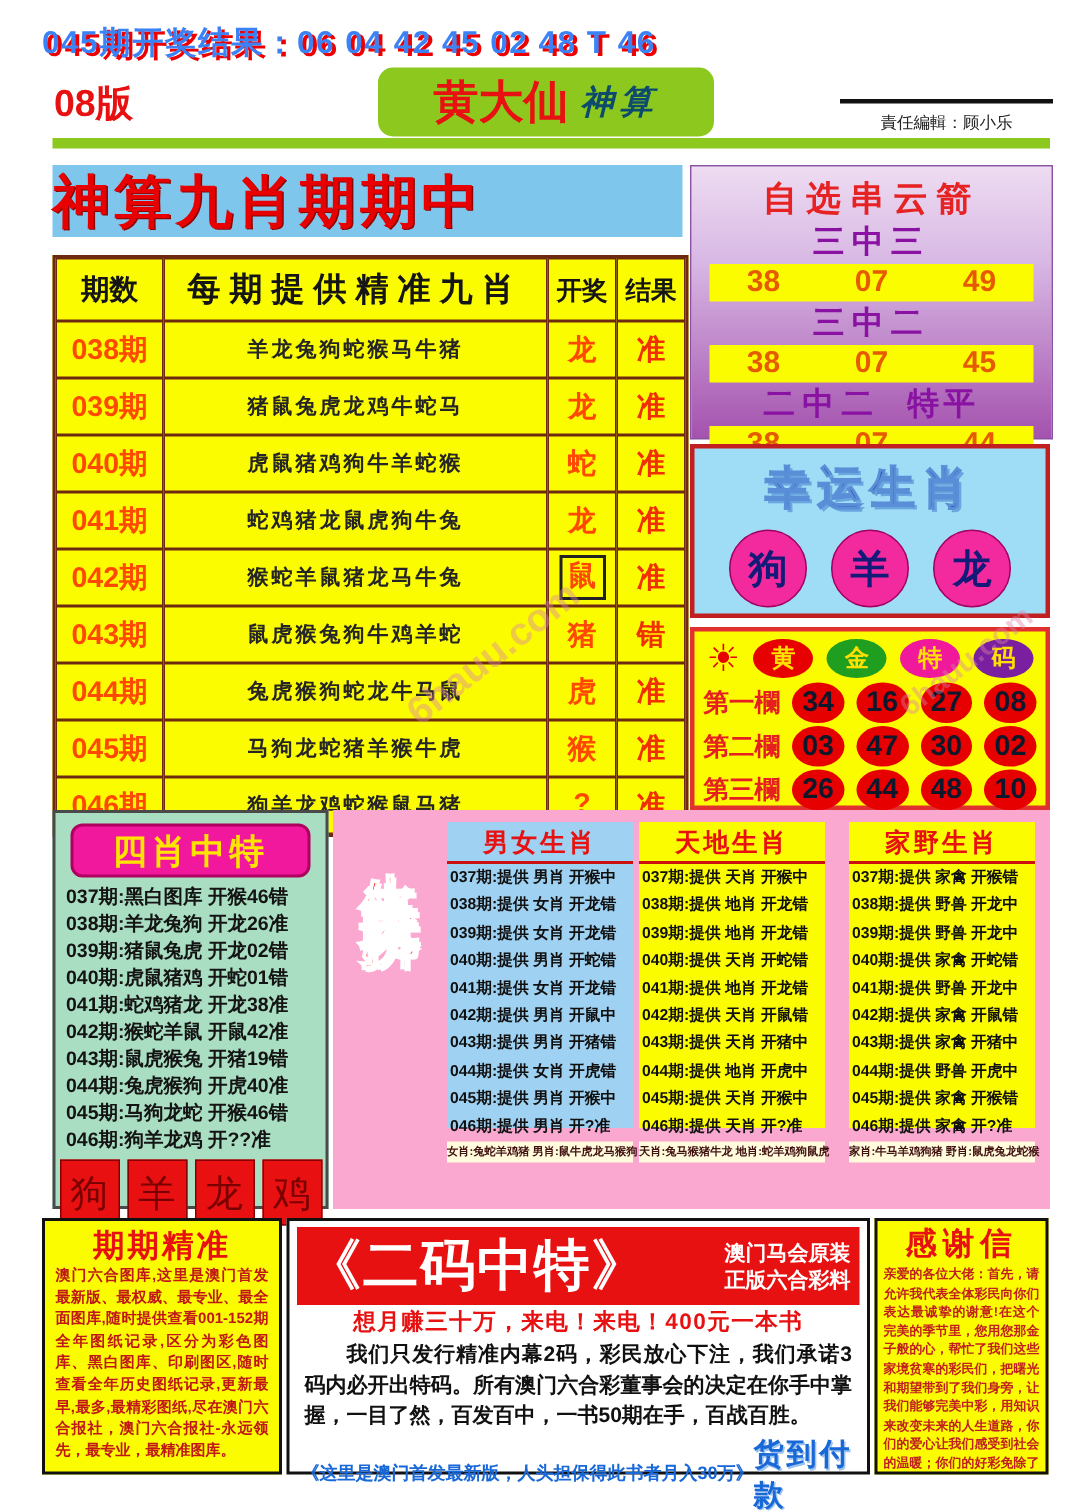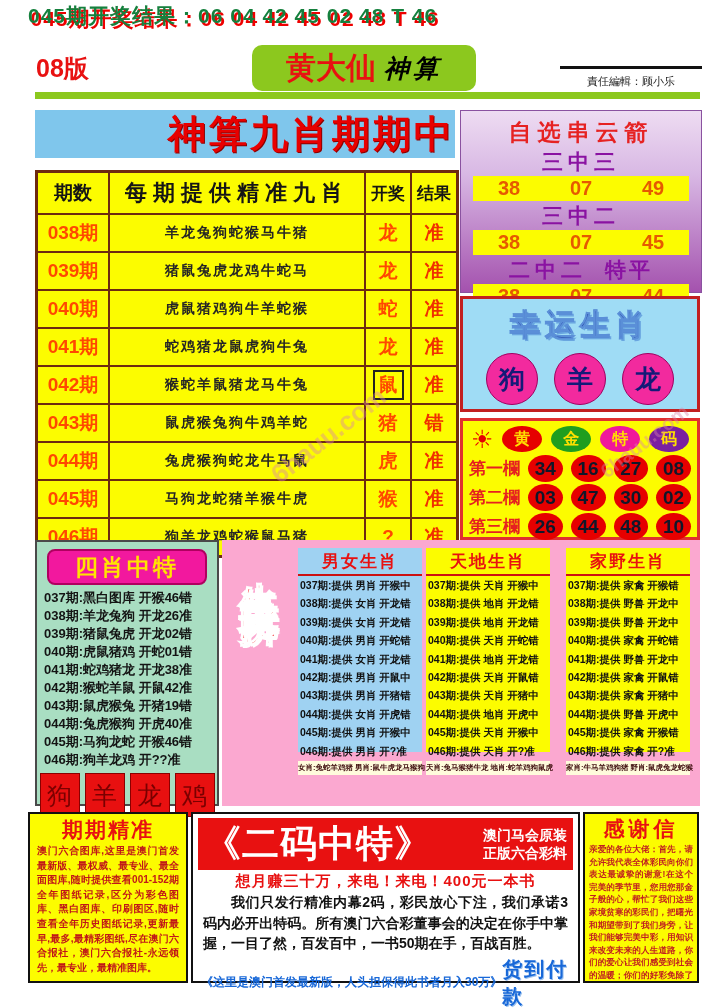--- a/index.html
+++ b/index.html
@@ -1,35 +1,35 @@
 <!DOCTYPE html>
 <html><head>
 <meta charset="utf-8">
 <style>
   html,body{margin:0;padding:0;background:#ffffff;}
   .page{position:relative;width:726px;height:1008px;background:#ffffff;overflow:hidden;
         font-family:"Liberation Sans","DejaVu Sans",sans-serif;}
   .abs{position:absolute;}
 
   
-  .result-line{left:28px;top:2px;font-size:21px;font-weight:900;color:#15803d;
+  .result-line{left:28px;top:14px;font-size:21px;font-weight:900;color:#3b82f6;
     letter-spacing:1px;text-shadow:2.5px 2.5px 0 #ee0000;white-space:nowrap;}
   .edition{left:36px;top:52px;font-size:25px;font-weight:700;color:#e81111;}
   .brand{left:252px;top:45px;width:224px;height:46px;background:#8cc81e;border-radius:10px;
     display:flex;align-items:center;justify-content:center;gap:8px;}
   .brand-main{color:#e81111;font-size:30px;font-weight:900;}
-  .brand-script{color:#000000;font-size:25px;font-weight:900;font-style:italic;
+  .brand-script{color:#0c4a6e;font-size:22px;font-weight:900;font-style:italic;
     font-family:"DejaVu Serif","Liberation Serif",serif;letter-spacing:4px;}
   .editor{left:560px;top:66px;width:142px;border-top:3px solid #111;padding-top:5px;
     font-size:11px;color:#222;text-align:center;}
   .green-bar{left:35px;top:92px;width:665px;height:7px;background:#8cc81e;}
 
   
   .banner{left:35px;top:110px;width:420px;height:48px;background:#7fc6ec;display:flex;
-    align-items:center;justify-content:flex-end;}
+    align-items:center;justify-content:flex-start;}
   .banner span{color:#e80000;font-size:38px;font-weight:900;letter-spacing:3px;
     text-shadow:1px 1px 0 #8b0000;}
   .ntable{left:35px;top:170px;width:420px;border:2px solid #6d2a10;background:#fcfc00;}
   .nrow{display:grid;grid-template-columns:72px 1fr 46px 46px;}
   .ncell{border:1px solid #6d2a10;display:flex;align-items:center;justify-content:center;
     height:36px;white-space:nowrap;}
   .nhead .ncell{height:40px;font-weight:900;color:#151515;}
   .nhead .h-issue{font-size:19px;}
   .nhead .h-main{font-size:22px;letter-spacing:6px;}
   .nhead .h-sm{font-size:17px;}

